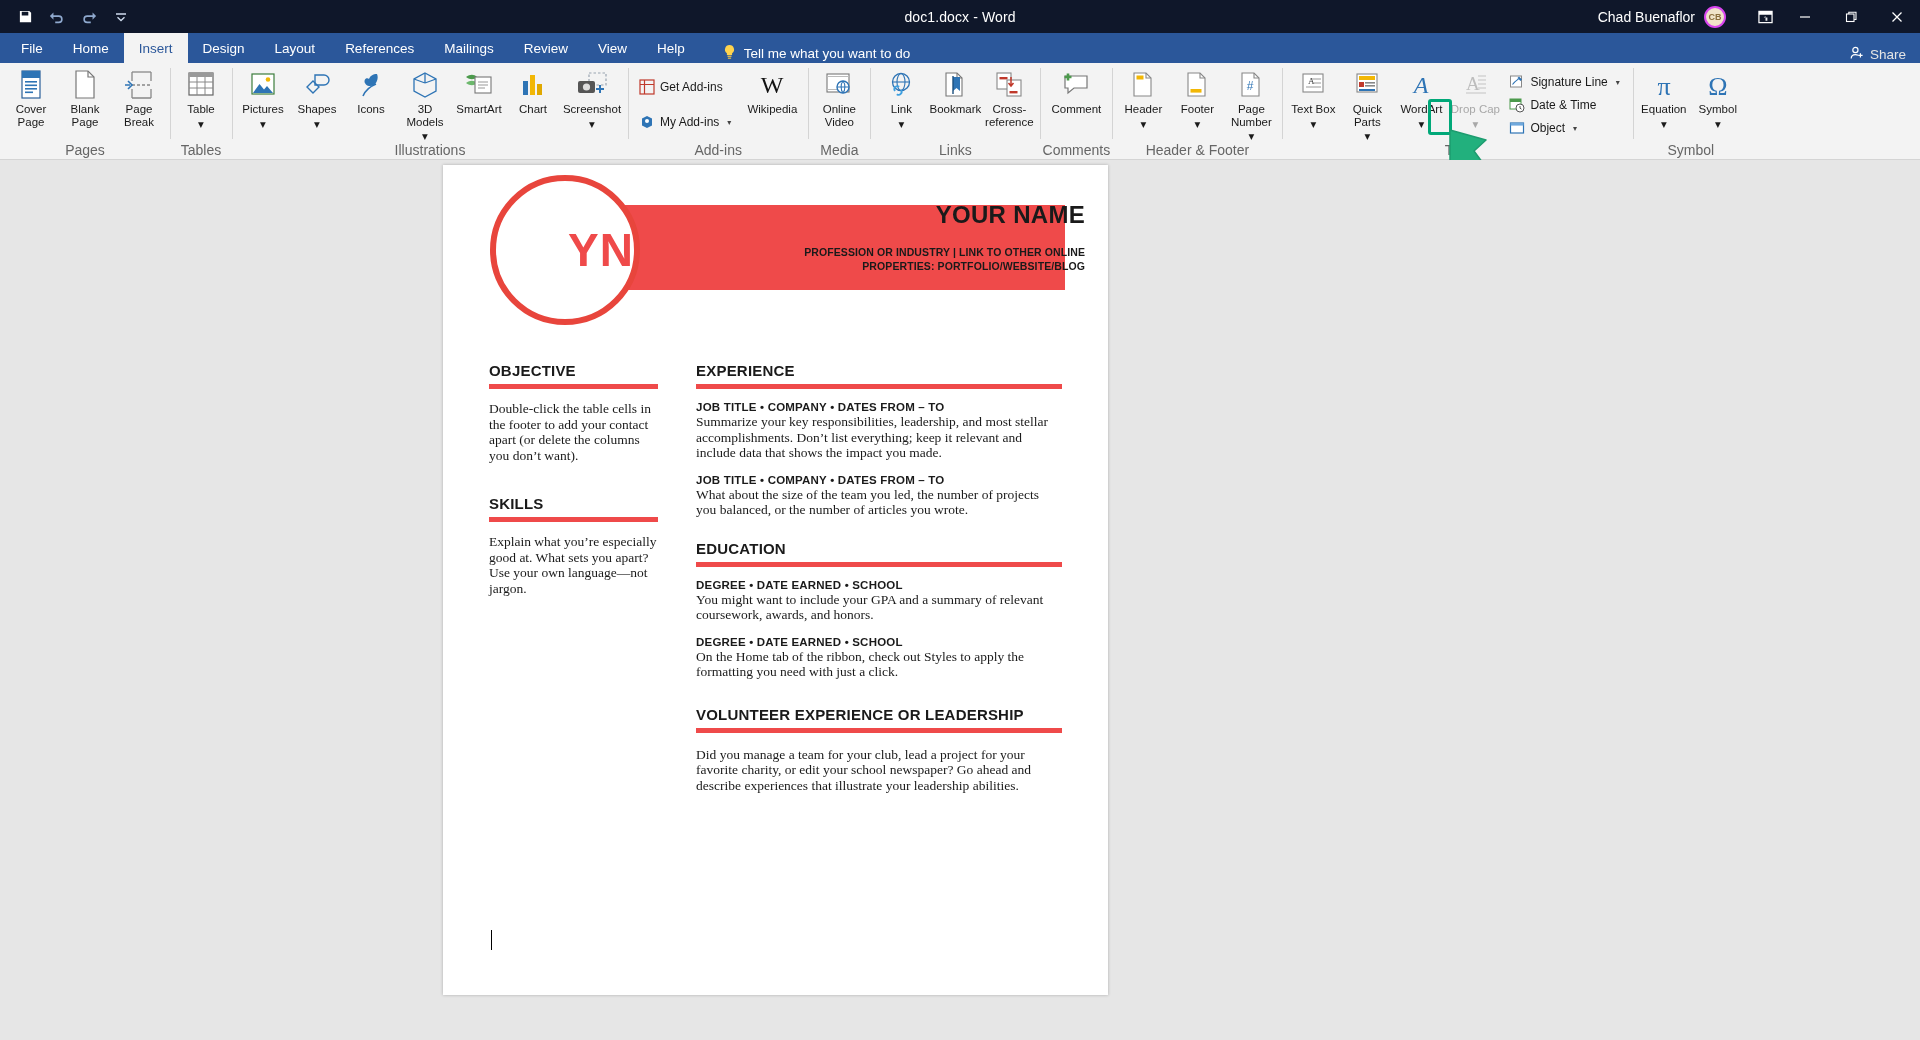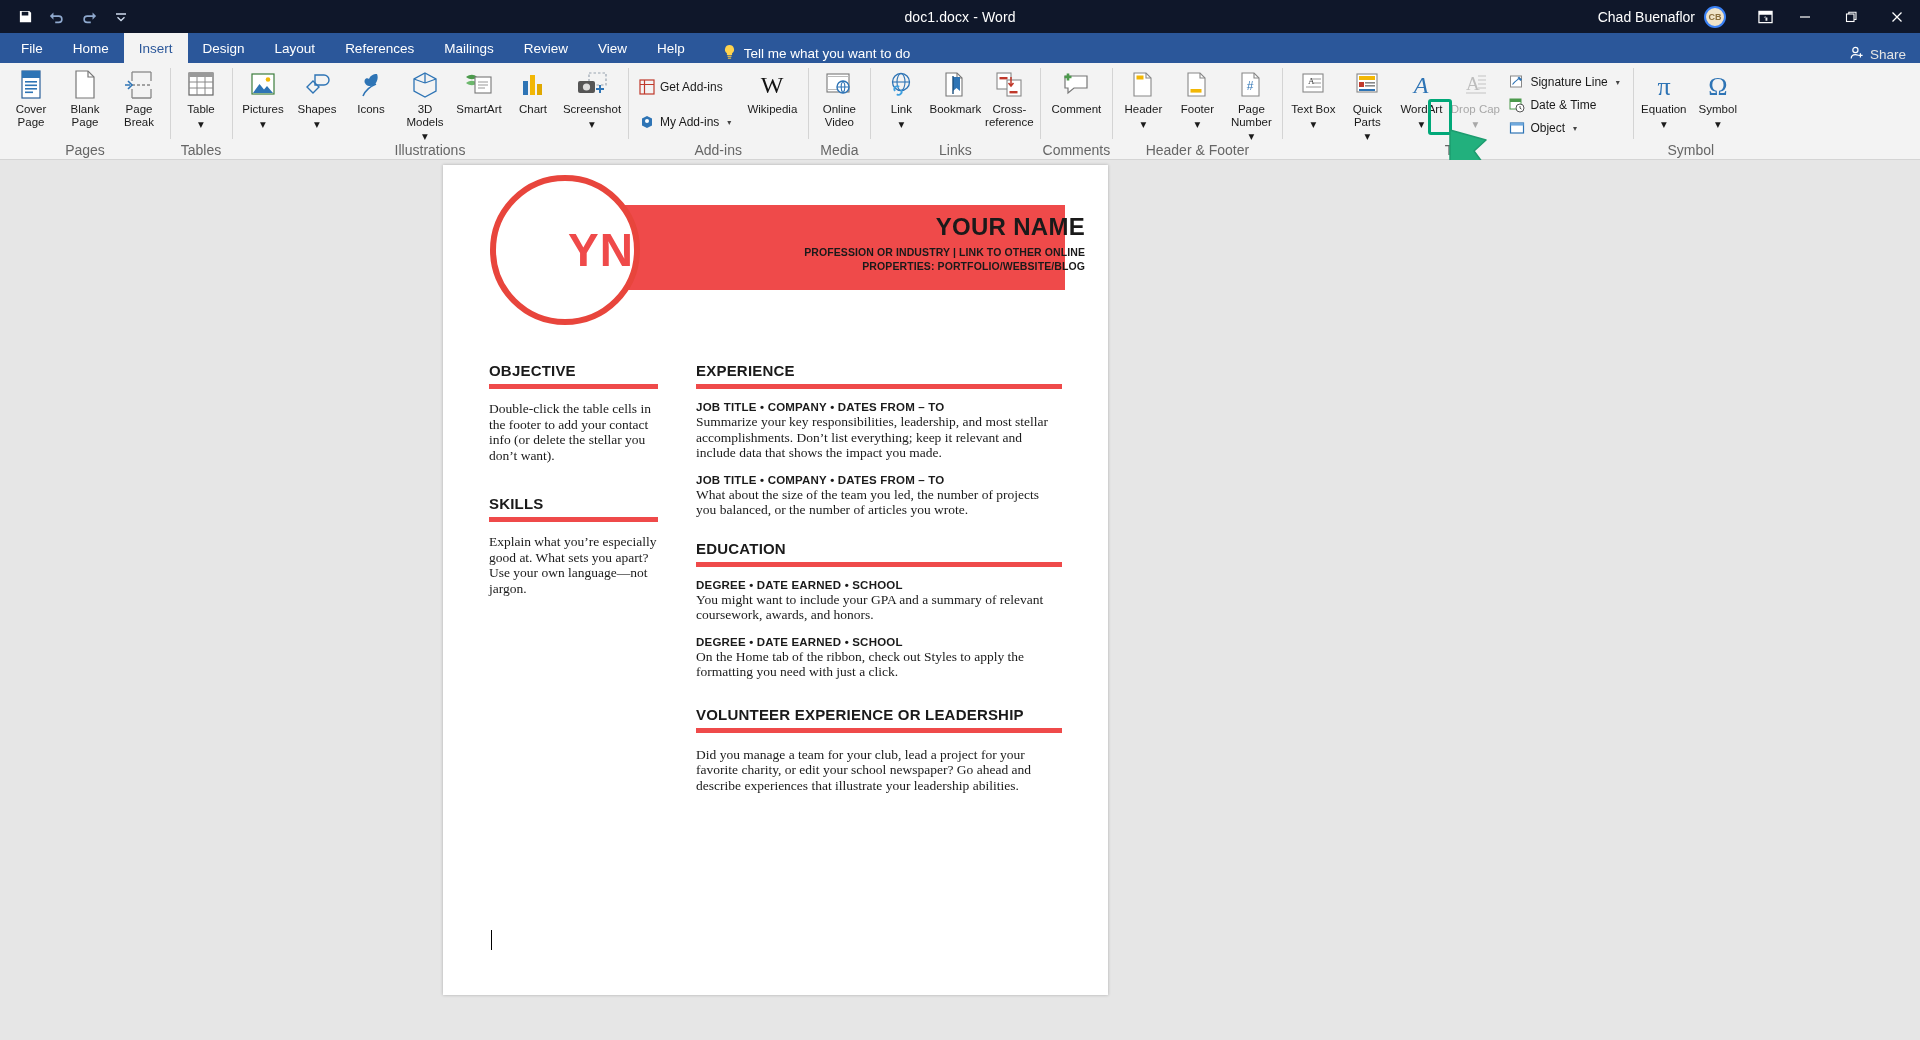--- a/index.html
+++ b/index.html
@@ -28,21 +28,21 @@
     font-size: 14px; pointer-events: none; letter-spacing: .1px;
   }
   .title-right {
     margin-left: auto; display: flex; align-items: center; height: 100%;
   }
   .user-name { font-size: 14px; margin-right: 9px; }
   .avatar {
     width: 22px; height: 22px; border-radius: 50%;
     background: #f0e3c8; color: #8a6d3b; font-size: 9px; font-weight: bold;
     display: flex; align-items: center; justify-content: center;
-    border: 2px solid #3b82f6; margin-right: 22px;
+    border: 2px solid #d946ef; margin-right: 22px;
   }
   .ribbon-opt {
     width: 34px; height: 33px; display: flex; align-items: center;
     justify-content: center; cursor: pointer;
   }
   .wbtn {
     width: 46px; height: 33px; display: flex; align-items: center;
     justify-content: center; font-size: 14px; cursor: pointer;
   }
 
@@ -136,21 +136,21 @@
   .res-circle {
     position: absolute; left: 47px; top: 10px; width: 150px; height: 150px;
     border: 6px solid #e8453c; border-radius: 50%; background: #ffffff;
     display: flex; align-items: center; justify-content: flex-end;
   }
   .res-initials {
     font-size: 46px; font-weight: bold; color: #ef4a4a; letter-spacing: 1px;
     font-family: "Liberation Sans", sans-serif;
   }
   .res-name {
-    position: absolute; right: 23px; top: 48px; text-align: right;
+    position: absolute; right: 23px; top: 36px; text-align: right;
     font-size: 24px; font-weight: bold; color: #1a1a1a; letter-spacing: .3px;
   }
   .res-sub {
     position: absolute; right: 23px; top: 80px; text-align: right;
     font-size: 10.5px; font-weight: bold; color: #1a1a1a; line-height: 14px;
     letter-spacing: .1px;
   }
 
   .res-body { display: flex; padding: 32px 46px 0 46px; gap: 38px; }
   .col-left { width: 170px; }
@@ -683,21 +683,21 @@
         <div>PROPERTIES: PORTFOLIO/WEBSITE/BLOG</div>
       </div>
     </div>
 
     <div class="res-body">
       <div class="col-left">
 
         <div class="sec-block">
           <div class="sec-title">OBJECTIVE</div>
           <div class="sec-rule"></div>
-          <div class="sec-body">Double-click the table cells in the footer to add your contact info (or delete the stellar you don’t want).</div>
+          <div class="sec-body">Double-click the table cells in the footer to add your contact apart (or delete the columns you don’t want).</div>
         </div>
 
         <div class="sec-block" style="margin-top:32px;">
           <div class="sec-title">SKILLS</div>
           <div class="sec-rule"></div>
           <div class="sec-body">Explain what you’re especially good at. What sets you apart? Use your own language—not jargon.</div>
         </div>
 
       </div>
 

